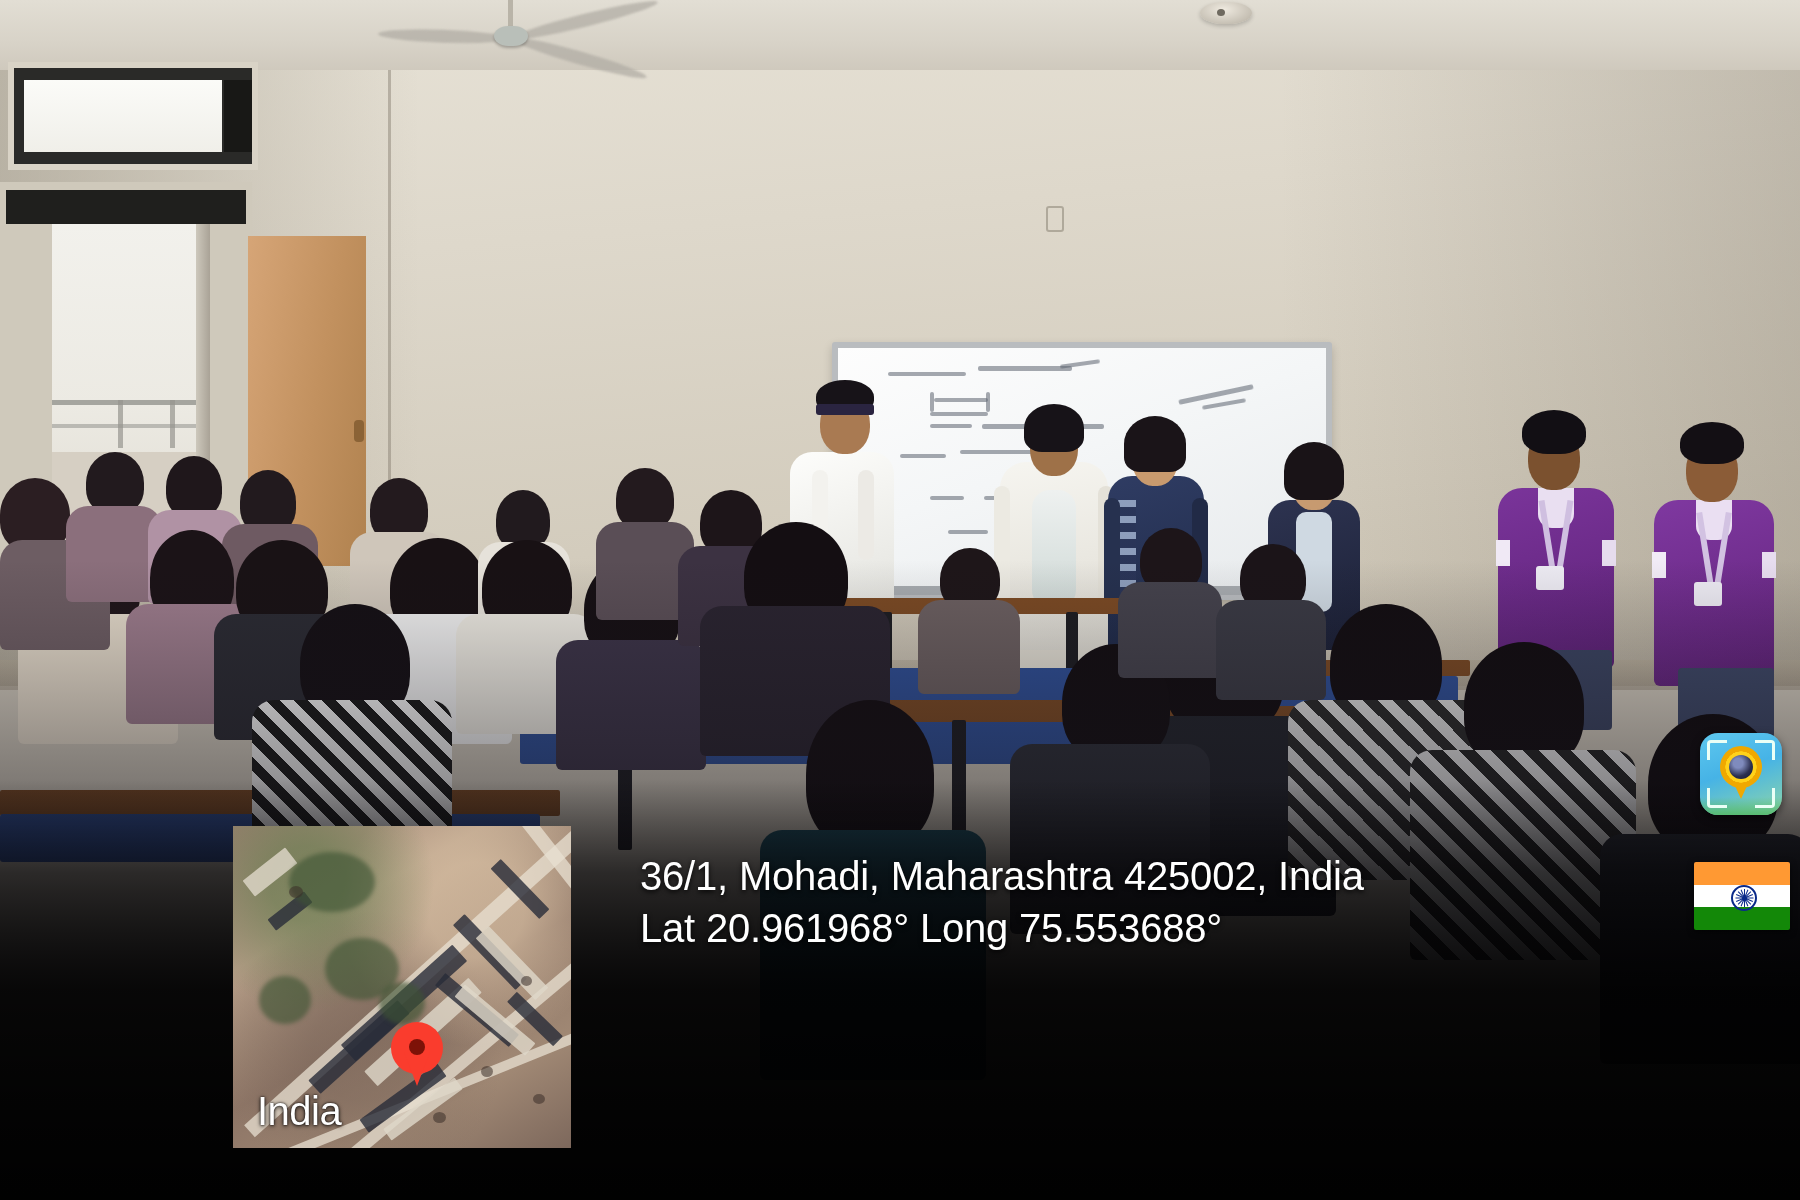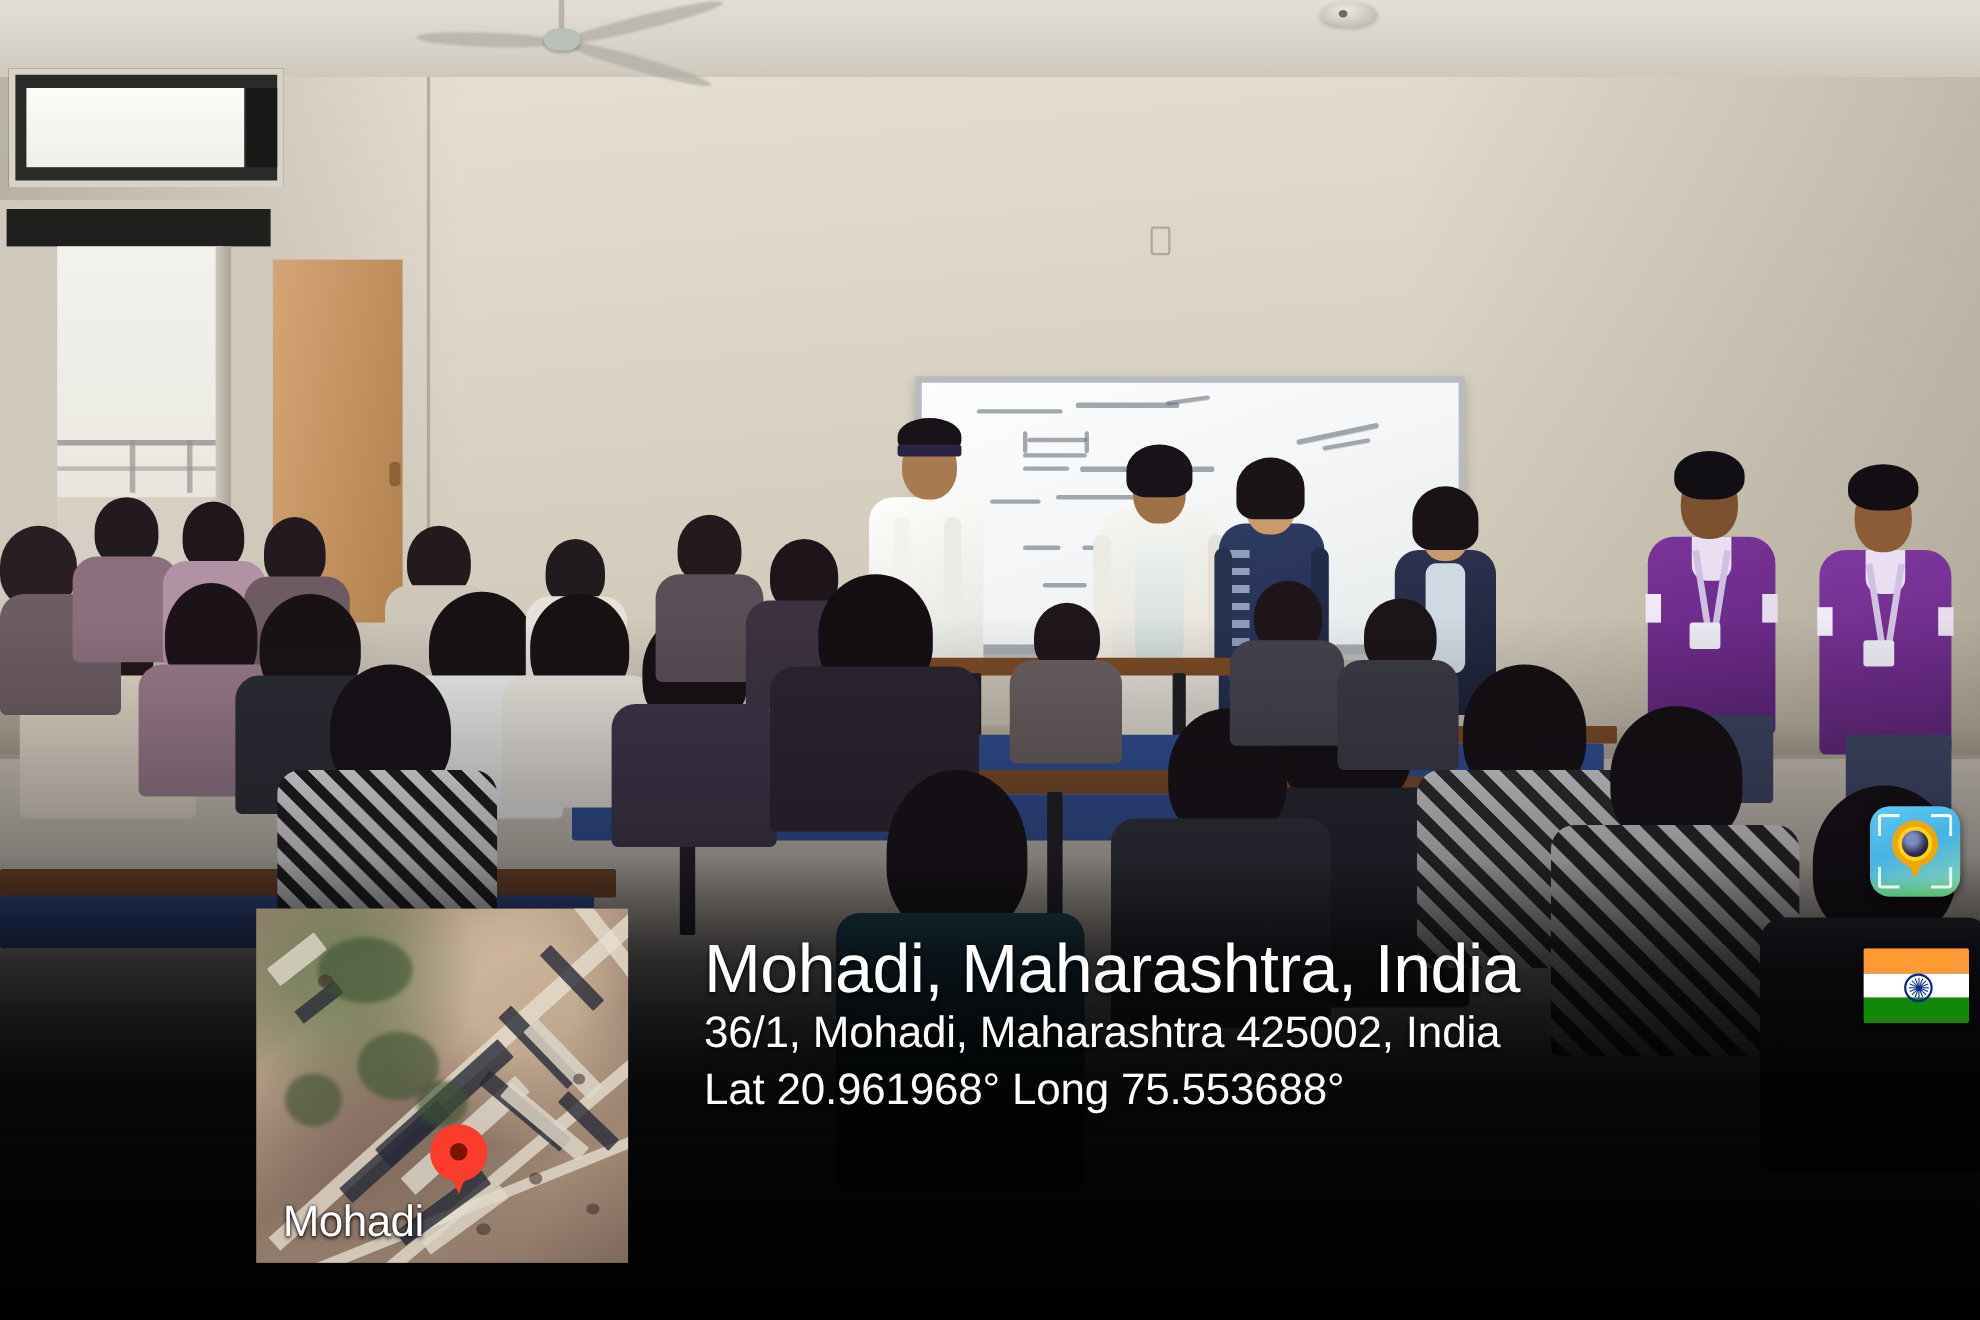--- a/index.html
+++ b/index.html
@@ -524,21 +524,21 @@
     <div class="map-dot" style="left:288px;top:150px;width:11px;height:10px;"></div>
     <div class="map-dot" style="left:200px;top:286px;width:13px;height:11px;"></div>
     <div class="map-dot" style="left:300px;top:268px;width:12px;height:10px;"></div>
 
     <div class="map-pin">
       <div class="pin-body"></div>
       <div class="pin-tail"></div>
       <div class="pin-hole"></div>
     </div>
 
-    <div class="google-wm">Mohadi</div>
+    <div class="google-wm">India</div>
   </div>
 
   <div class="app-icon">
     <div class="ground"></div>
     <div class="pin-point"></div>
     <div class="pin-out"></div>
     <div class="lens"></div>
     <div class="corner c-tl"></div>
     <div class="corner c-tr"></div>
     <div class="corner c-bl"></div>
@@ -555,18 +555,17 @@
       <div class="spoke" style="transform:rotate(45deg)"></div>
       <div class="spoke" style="transform:rotate(67.5deg)"></div>
       <div class="spoke" style="transform:rotate(90deg)"></div>
       <div class="spoke" style="transform:rotate(112.5deg)"></div>
       <div class="spoke" style="transform:rotate(135deg)"></div>
       <div class="spoke" style="transform:rotate(157.5deg)"></div>
     </div>
   </div>
 
   <div class="gps-text">
-    <div class="gps-title">Mohadi, Maharashtra, India</div>
     <div class="gps-line">36/1, Mohadi, Maharashtra 425002, India</div>
     <div class="gps-line">Lat 20.961968° Long 75.553688°</div>
   </div>
 
 </div>
 
 </body></html>

